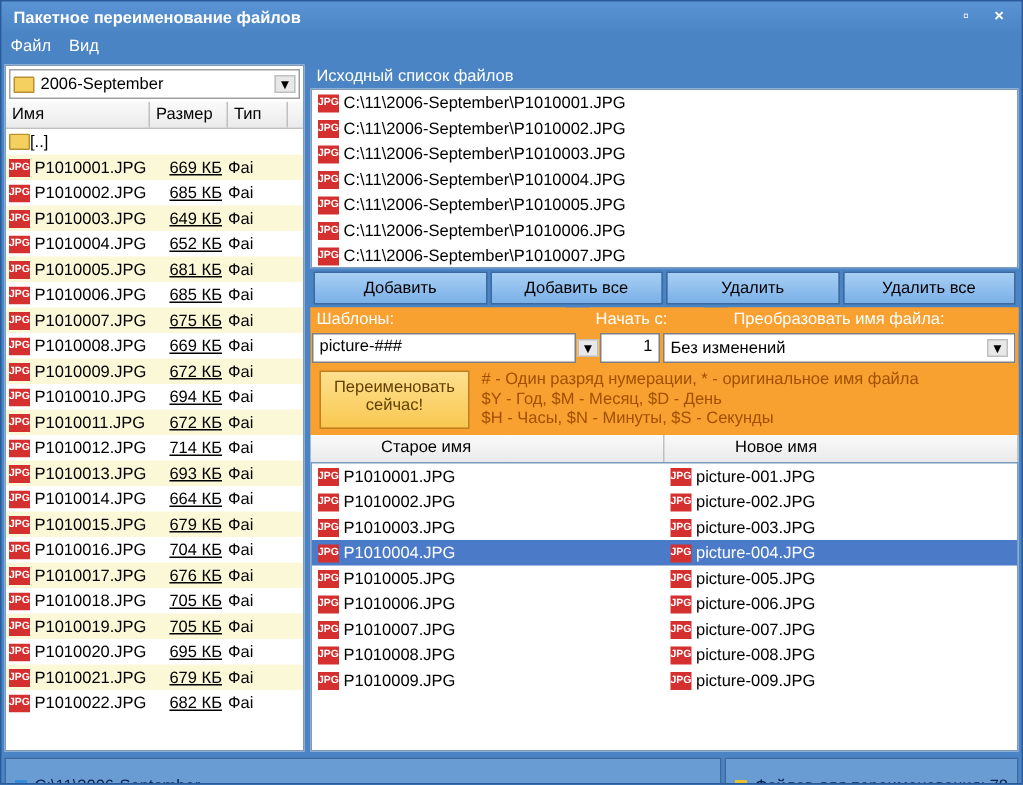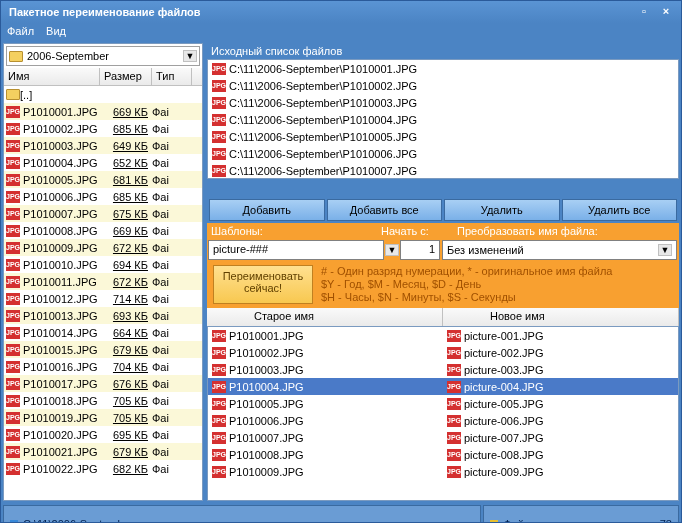--- a/index.html
+++ b/index.html
@@ -23,23 +23,23 @@
 .frow .fname { width: 96px; padding-left: 2px; display: flex; align-items: center; white-space: nowrap; overflow: hidden; }
 .frow .fsize { width: 52px; text-align: right; padding-right: 4px; text-decoration: underline; }
 .frow .ftype { width: 40px; overflow: hidden; white-space: nowrap; }
 .jpg-icon { display: inline-block; width: 14px; height: 12px; background: #d43030; color: #fff; font-size: 7px; line-height: 12px; text-align: center; margin-right: 3px; font-weight: bold; }
 .folder-icon { display: inline-block; width: 14px; height: 11px; background: #f4d060; border: 1px solid #b89030; border-radius: 1px; }
 .right { flex: 1; margin: 2px; display: flex; flex-direction: column; }
 .panel-label { color: #fff; padding: 2px 4px; height: 16px; }
 .srclist { background: #fff; border: 1px solid #7a9ac0; flex: 0 0 120px; overflow: hidden; }
 .srclist .srow { display: flex; align-items: center; height: 17px; padding-left: 4px; }
 .btnrow { display: flex; background: #4b84c4; padding: 2px; gap: 2px; }
-.btn { flex: 1; background: linear-gradient(#a8cff4, #7ab0e8); border: 1px solid #3a6aa0; text-align: center; padding: 3px 0; color: #000; cursor: pointer; height: 22px; line-height: 14px; margin-top: 18px; }
+.btn { flex: 1; background: linear-gradient(#a8cff4, #7ab0e8); border: 1px solid #3a6aa0; text-align: center; padding: 3px 0; color: #000; cursor: pointer; height: 22px; line-height: 14px; }
 .optbar { background: #f8a030; display: flex; flex-direction: column; }
-.optrow1 { display: flex; }
+.optrow1 { display: flex; gap: 16px; }
 .optrow1 > div { padding: 2px 4px; }
 .opt-lbl { color: #fff; background: #f8a030; }
 .opt-tpl { width: 170px; } .opt-start { width: 76px; } .opt-trans { flex: 1; }
 .optrow2 { display: flex; align-items: center; }
 .input { background: #fff; border: 1px solid #808080; height: 20px; padding: 2px 4px; margin: 1px; }
 .tpl-input { width: 176px; } .start-input { width: 40px; text-align: right; }
 .trans-select { flex: 1; margin-right: 2px; display: flex; align-items: center; justify-content: space-between; }
 .dd2 { width: 14px; background: #e8e8e8; border: 1px solid #c0c0c0; text-align: center; font-size: 9px; }
 .hints { background: #f8a030; color: #a05000; padding: 4px 6px; display: flex; }
 .renamebtn { background: linear-gradient(#ffe090,#f8c850); border: 1px solid #c08020; padding: 4px 8px; text-align: center; width: 100px; margin-right: 8px; cursor: pointer; font-size: 11px; color: #604000; }

